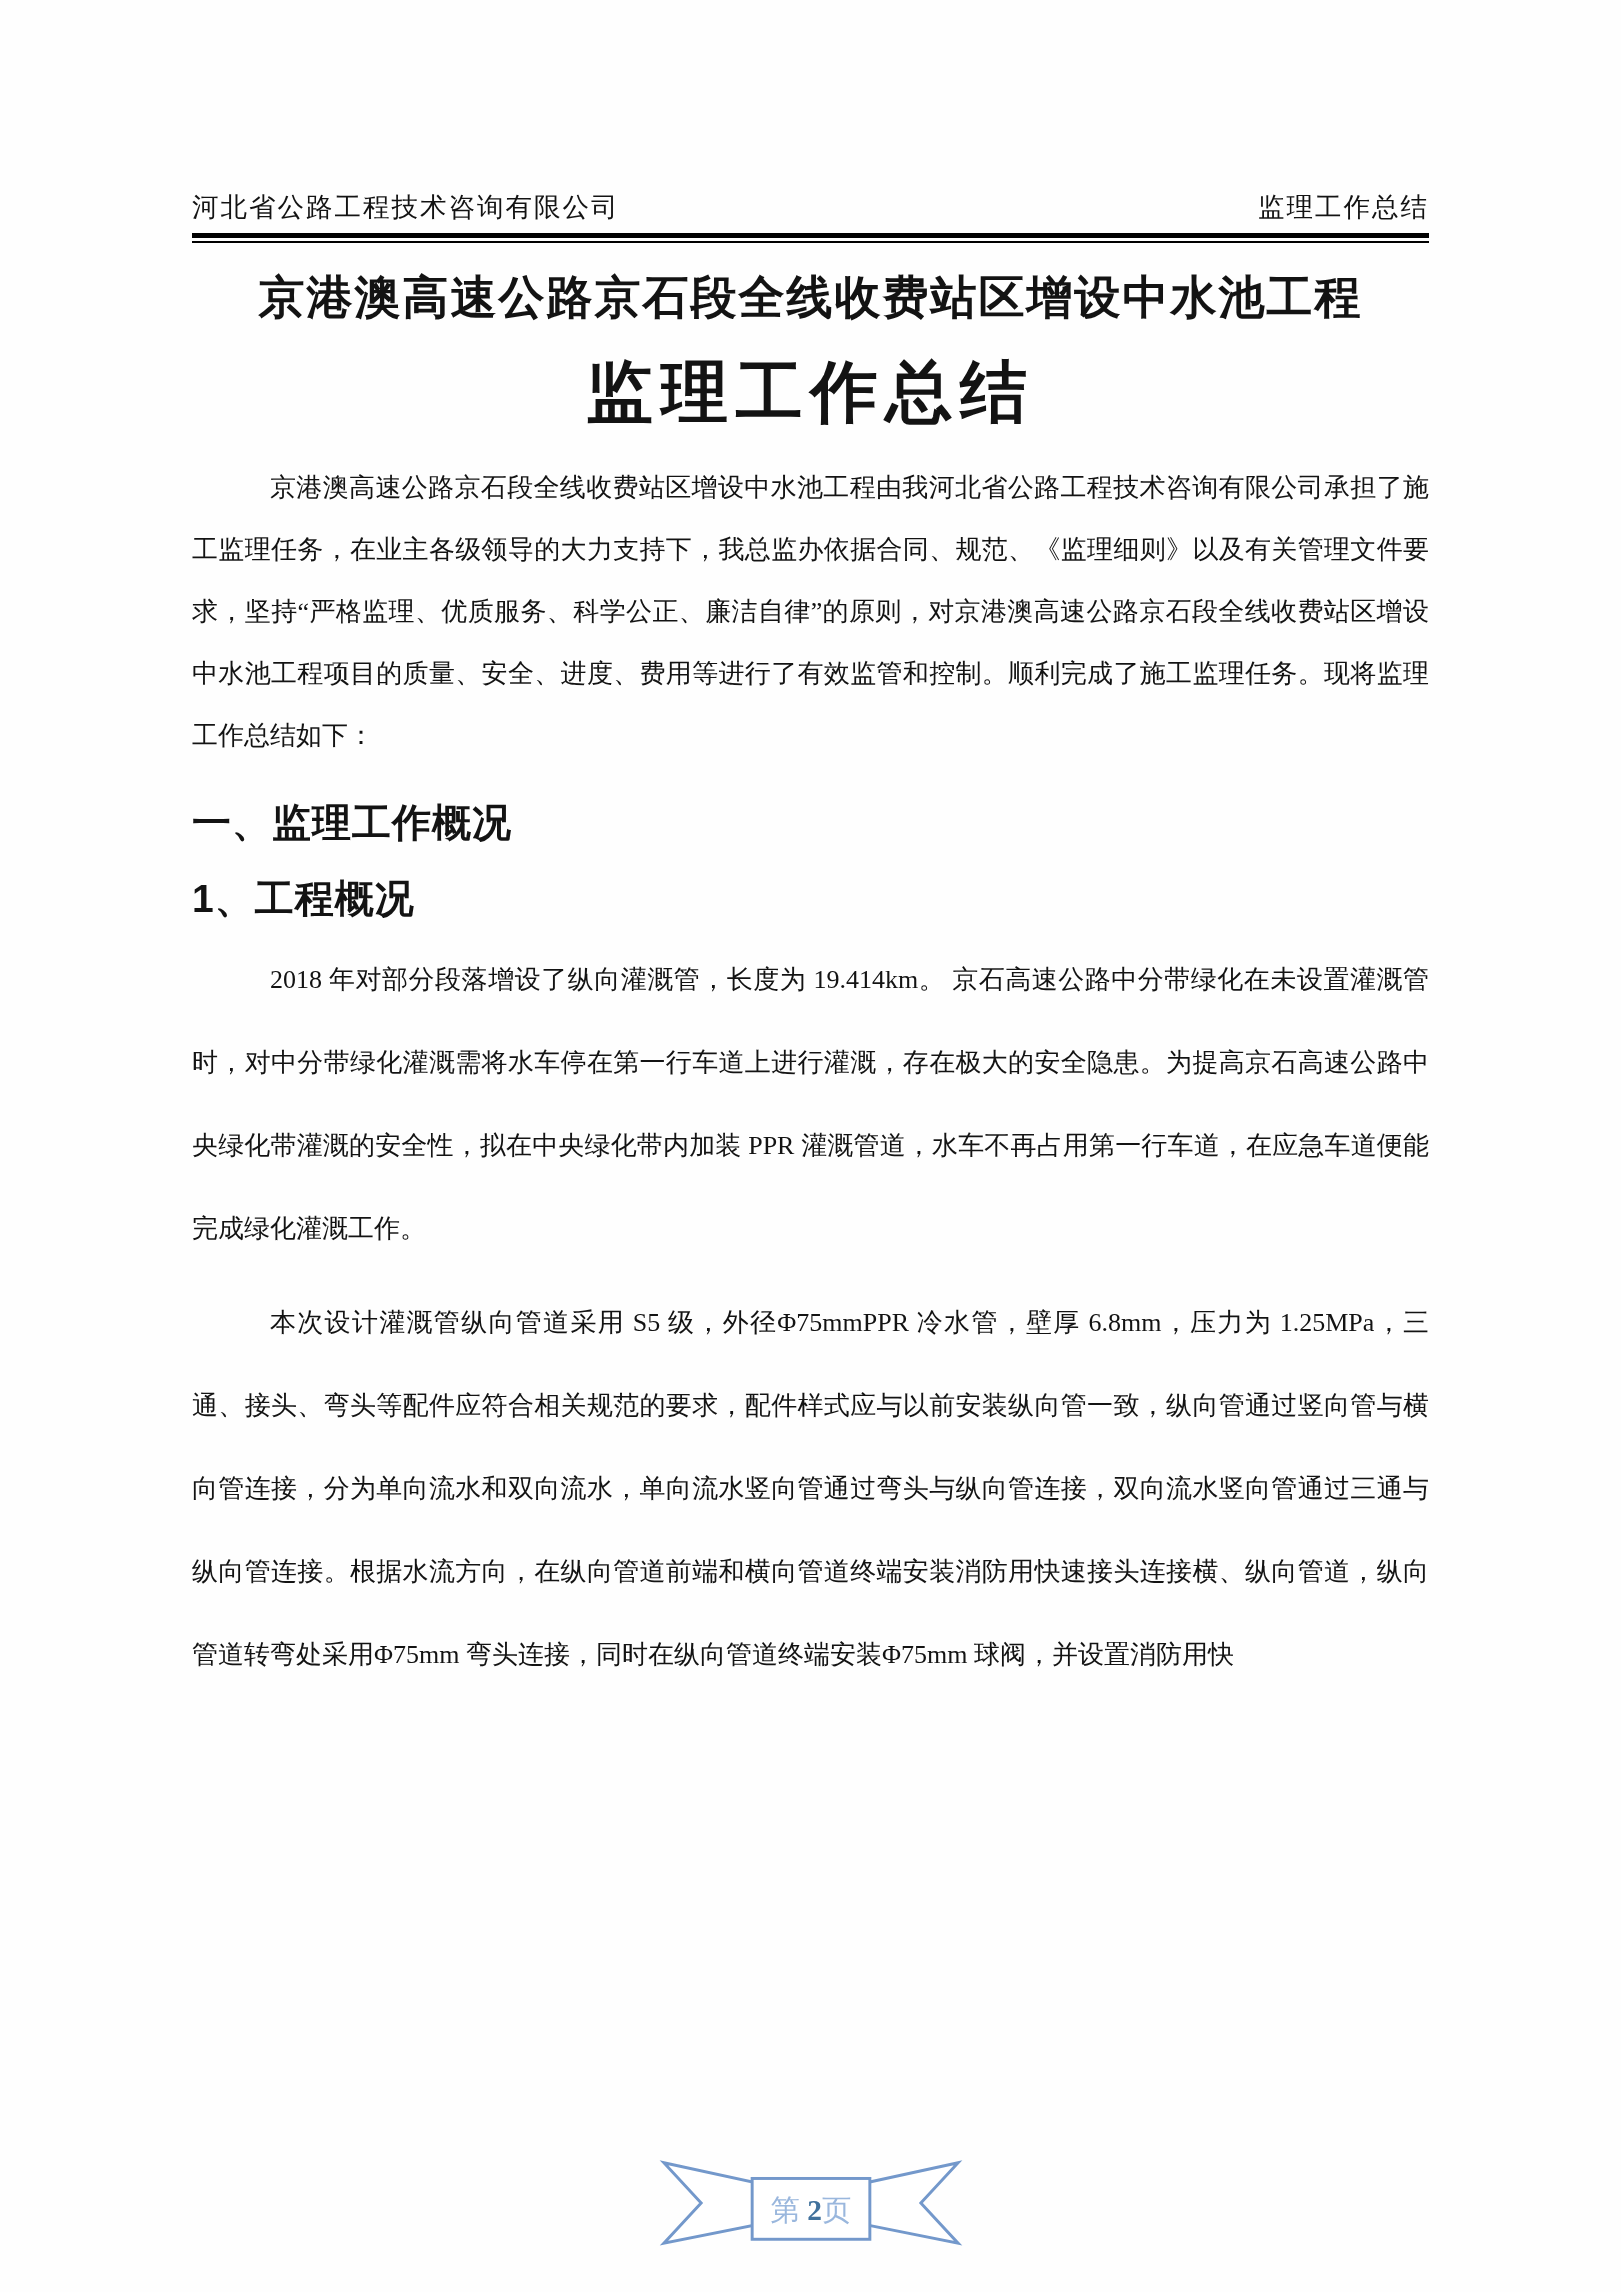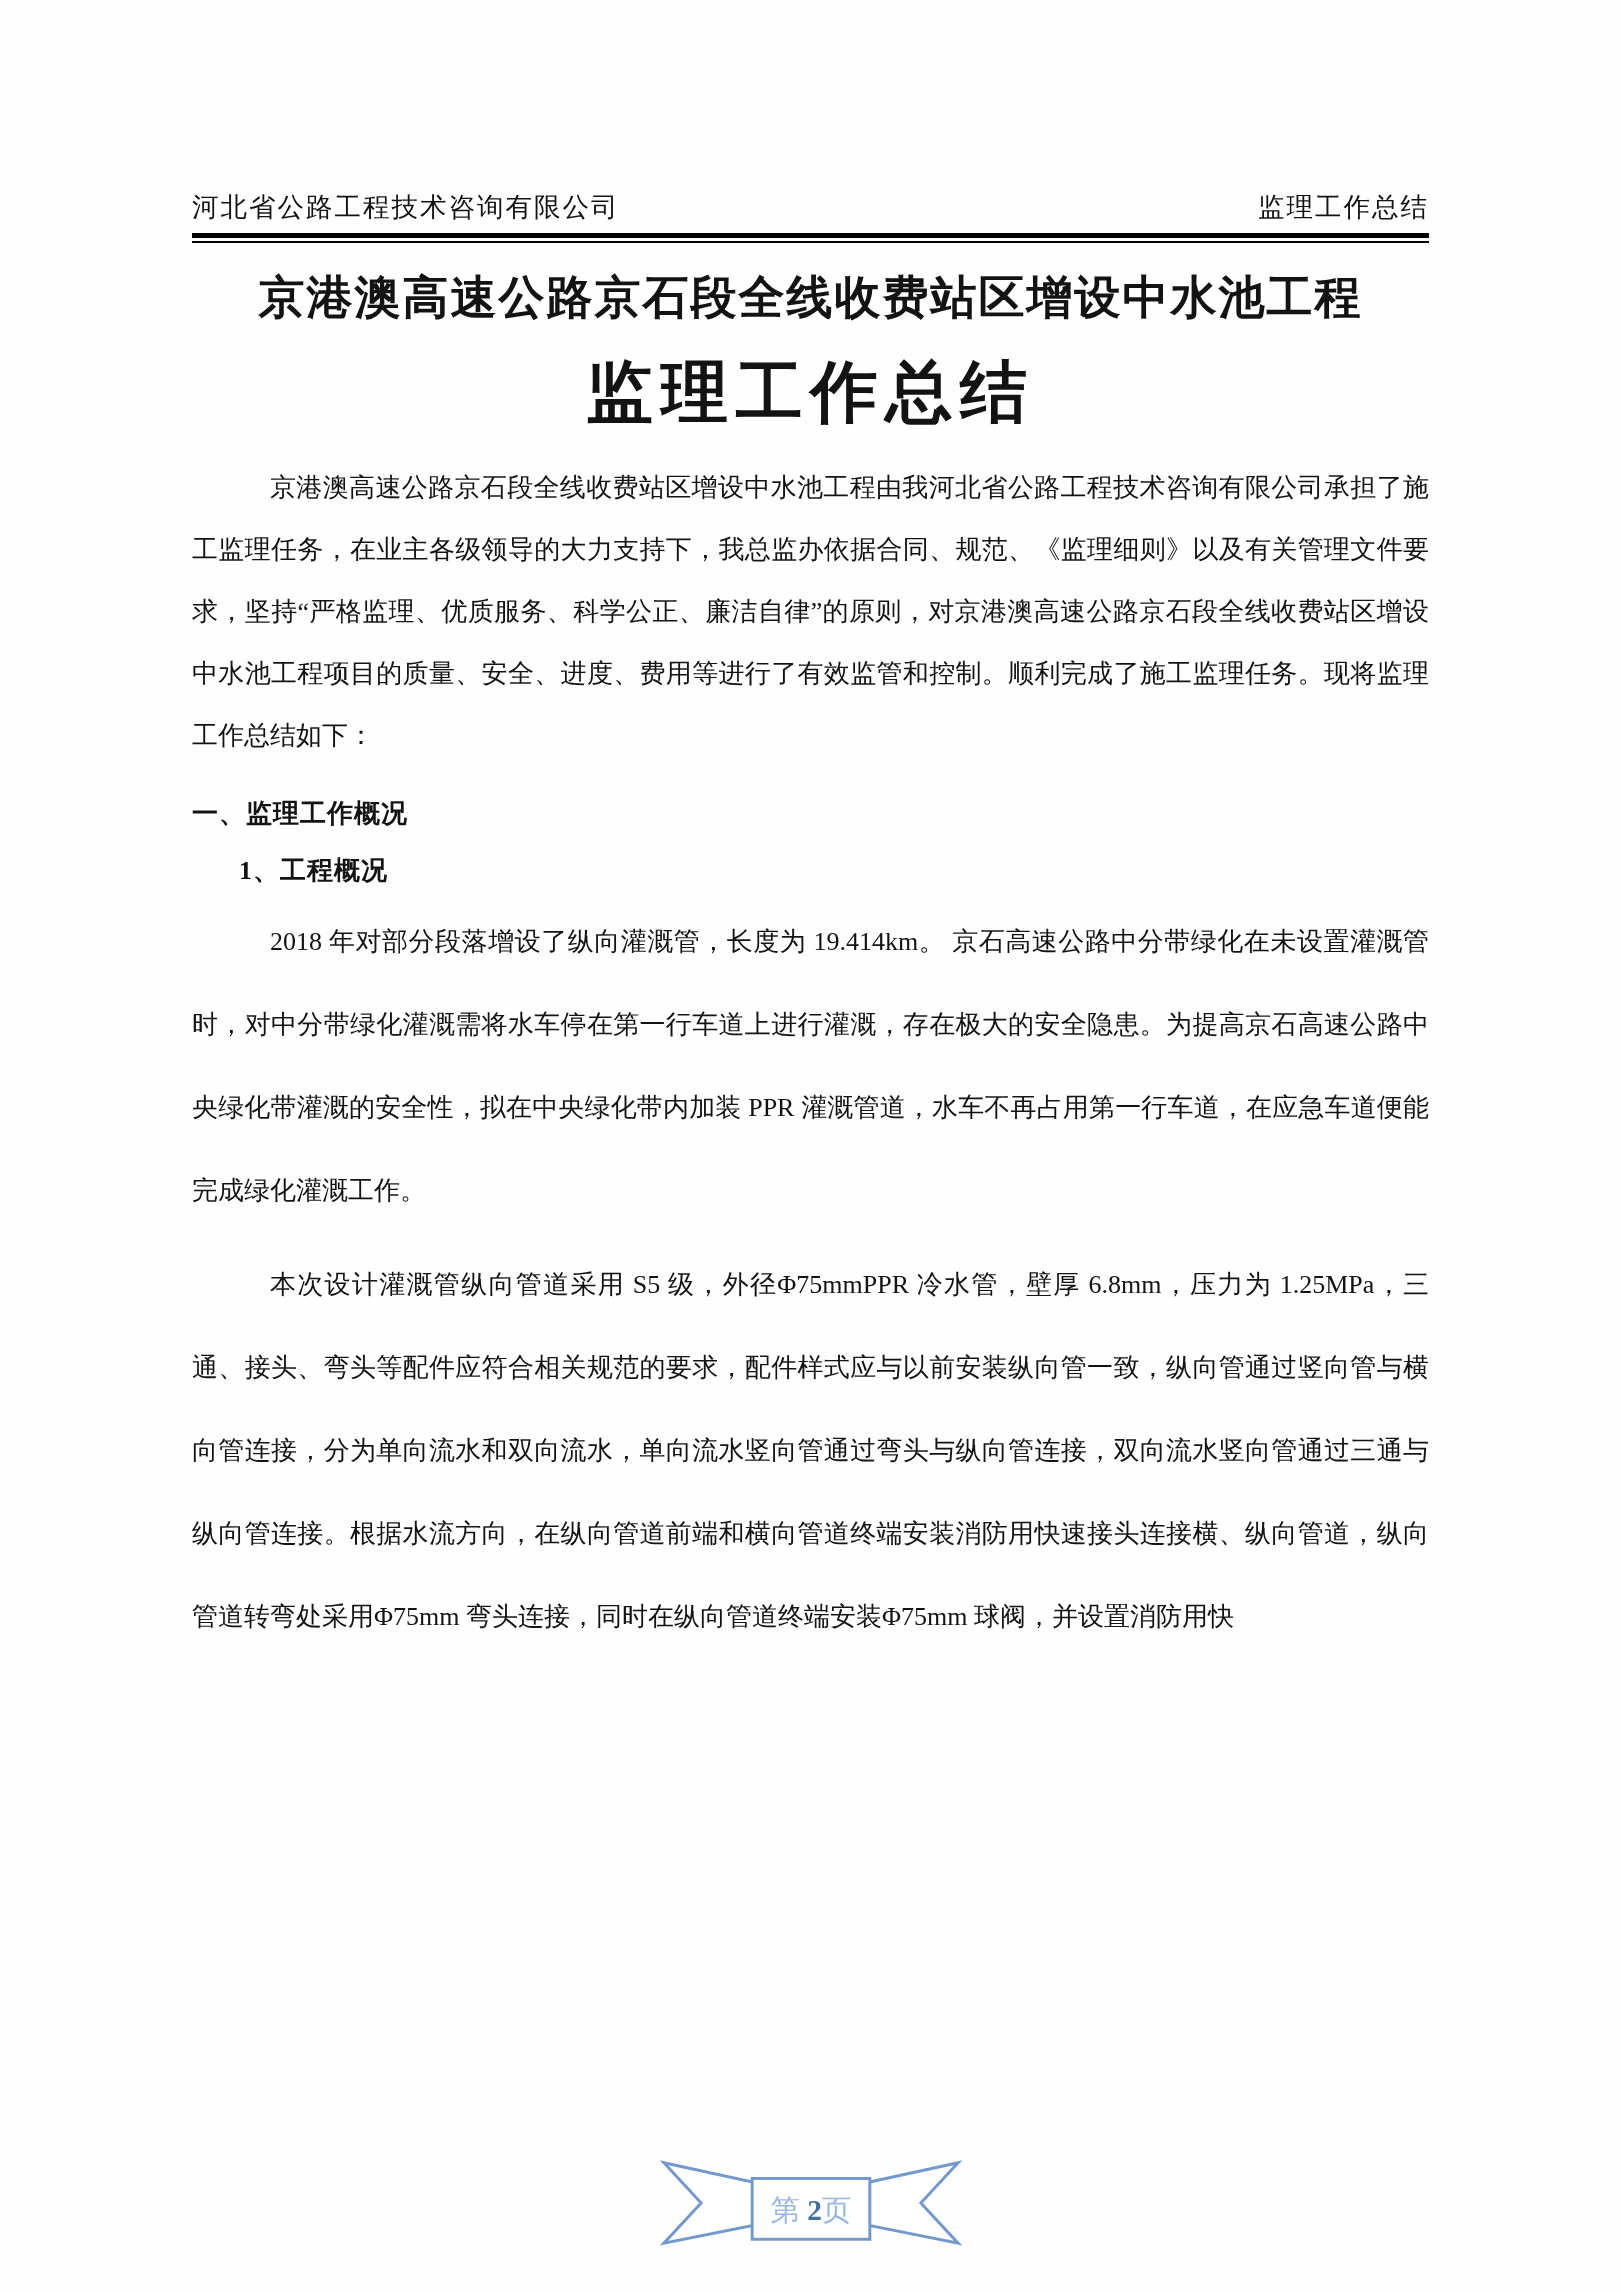--- a/index.html
+++ b/index.html
@@ -48,27 +48,27 @@
   .para {
     margin: 0;
     font-size: 26px;
     text-align: justify;
     text-indent: 78px;
   }
   .para-tight { margin-top: 19.6px; line-height: 62px; }
   .para-loose { margin-top: 11.8px; line-height: 83px; }
   .sec-heading {
     margin: 0;
-    font-family: Liberation Serif, serif;
-    font-size: 26px;
+    font-family: Liberation Sans, sans-serif;
+    font-size: 39px;
     font-weight: bold;
     letter-spacing: 1px;
   }
   .sec-heading.level-1 { margin-top: 29px; }
-  .sec-heading.level-2 { margin-top: 21.6px; margin-left: 47px; }
+  .sec-heading.level-2 { margin-top: 21.6px; }
 
   .footer-ribbon {
     position: absolute;
     left: 50%;
     bottom: 36px;
     transform: translateX(-50%);
   }
   .ribbon-label { font-family: "Liberation Serif", "DejaVu Serif", serif; }
 </style>
 </head>

